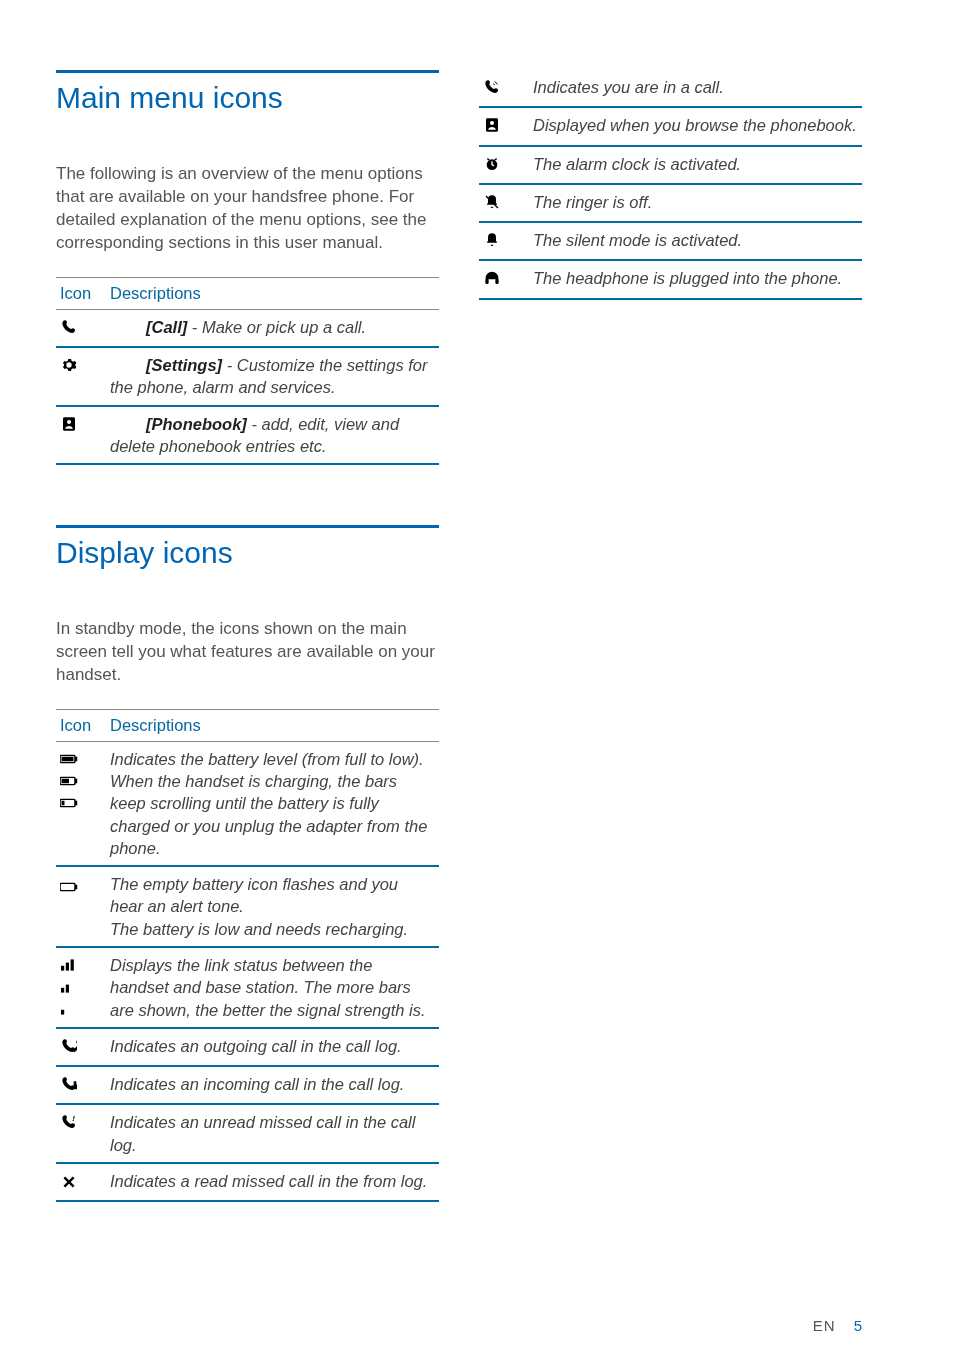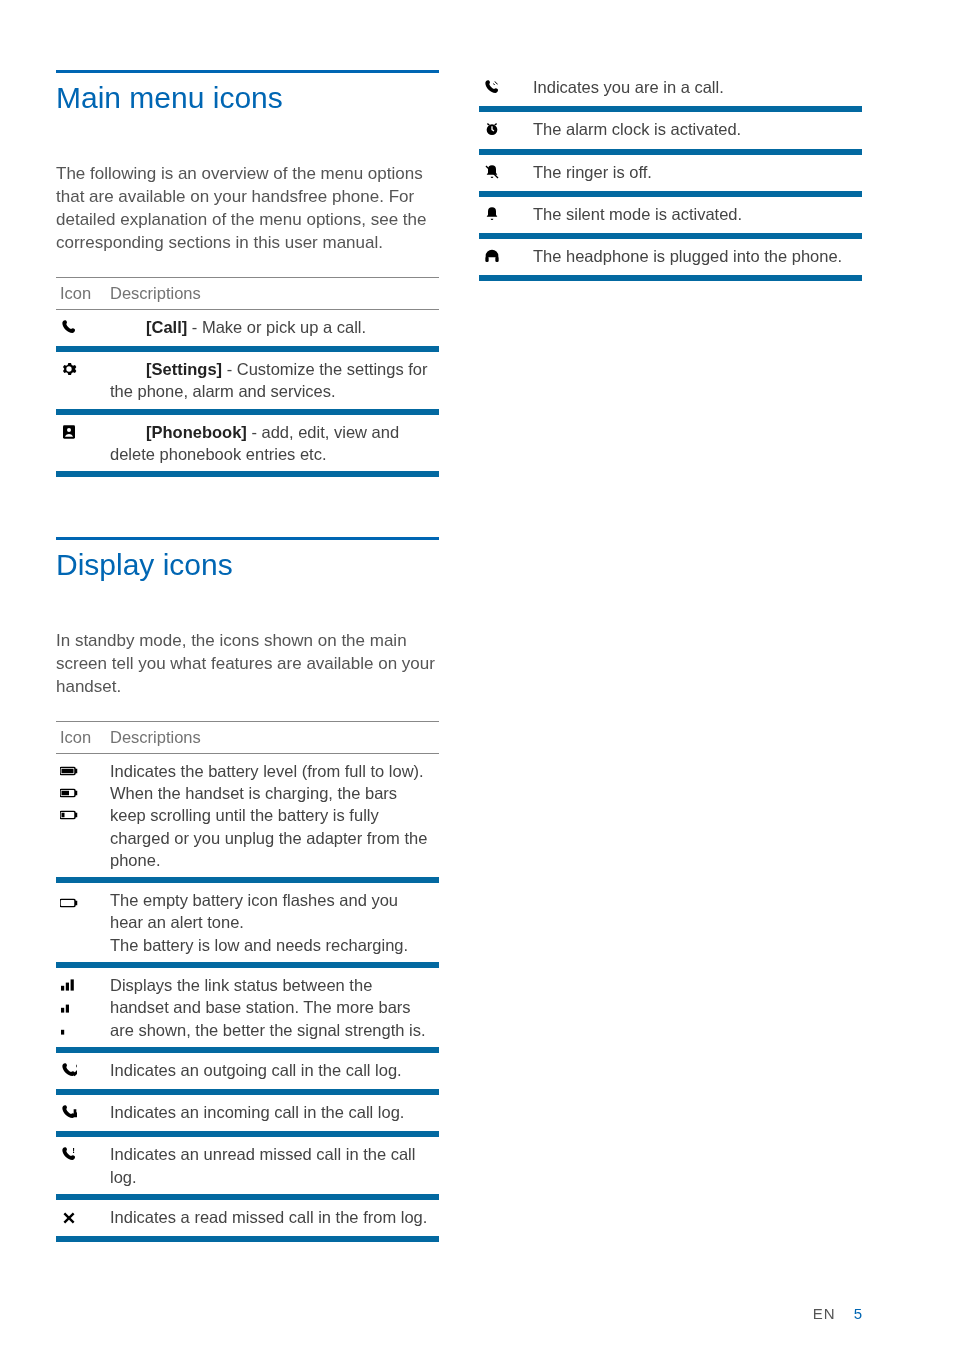--- a/index.html
+++ b/index.html
@@ -2,27 +2,27 @@
 <html><head>
 <meta charset="utf-8">
 <style>
   html,body{margin:0;padding:0;background:#fff;font-family:"Gill Sans","Gill Sans MT","Trebuchet MS",Helvetica,Arial,sans-serif;font-weight:300;color:#333;}
   .page{width:918px;height:1350px;box-sizing:border-box;padding:70px 56px 40px 56px;position:relative;}
   .columns{display:flex;gap:40px;}
   .col{flex:1;min-width:0;}
   h2.section-title{font-family:"Gill Sans","Gill Sans MT","Trebuchet MS",Helvetica,Arial,sans-serif;font-weight:400;color:#0066b3;font-size:30px;margin:0 0 16px 0;border-top:3px solid #0066b3;padding-top:8px;}
   .intro{font-size:17px;line-height:1.35;color:#555;margin-bottom:22px;margin-top:48px;}
   table.icon-table{width:100%;border-collapse:collapse;font-size:16.5px;color:#444;}
-  table.icon-table th{font-weight:300;text-align:left;padding:6px 4px;color:#737373;border-top:1px solid #888;border-bottom:1px solid #888;}
-  table.icon-table td{padding:6px 4px;vertical-align:top;border-bottom:6px solid #0369a1;line-height:1.35;}
+  table.icon-table th{font-weight:300;text-align:left;padding:6px 4px;color:#0369a1;border-top:1px solid #888;border-bottom:1px solid #888;}
+  table.icon-table td{padding:6px 4px;vertical-align:top;border-bottom:2px solid #0369a1;line-height:1.35;font-style:italic;}
   table.icon-table td.icon-cell{width:42px;text-align:left;padding-top:8px;}
   .icon-stack{display:flex;flex-direction:column;gap:4px;align-items:flex-start;}
   .ico{display:inline-flex;align-items:center;justify-content:center;width:18px;height:18px;}
   .bold{font-weight:700;color:#222;padding-left:36px;}
-  .footer{position:absolute;bottom:28px;right:56px;font-size:15px;color:#555;}
+  .footer{position:absolute;bottom:16px;right:56px;font-size:15px;color:#555;}
   .footer .lang{margin-right:14px;letter-spacing:1px;}
   .footer .pg{color:#0066b3;}
   svg{display:block;}
 </style>
 </head>
 <body>
 <div class="page">
 
 <svg width="0" height="0" style="position:absolute">
   <defs>
@@ -256,20 +256,28 @@
                   <svg width="16" height="16" viewBox="0 0 24 24">
                     <use href="#sym-call"></use>
                     <path d="M16 4c2 1 3 2 4 4M14 7c1 .5 1.5 1 2 2" stroke="#000" stroke-width="1.5" fill="none"></path>
                   </svg>
                 </span></td>
           <td>Indicates you are in a call.</td>
         </tr>
         <tr>
           <td class="icon-cell"><span class="ico">
                   <svg width="16" height="16">
+                    <use href="#sym-phonebook"></use>
+                  </svg>
+                </span></td>
+          <td>Displayed when you browse the phonebook.</td>
+        </tr>
+        <tr>
+          <td class="icon-cell"><span class="ico">
+                  <svg width="16" height="16">
                     <use href="#sym-clock"></use>
                   </svg>
                 </span></td>
           <td>The alarm clock is activated.</td>
         </tr>
         <tr>
           <td class="icon-cell"><span class="ico">
                   <svg width="16" height="16">
                     <use href="#sym-belloff"></use>
                   </svg>

